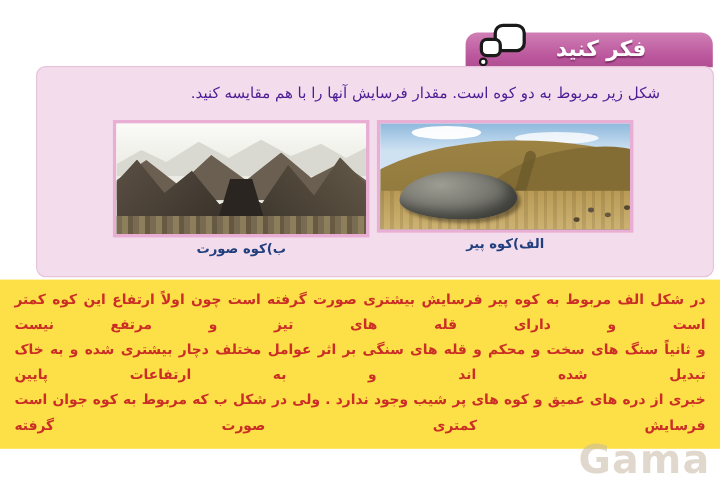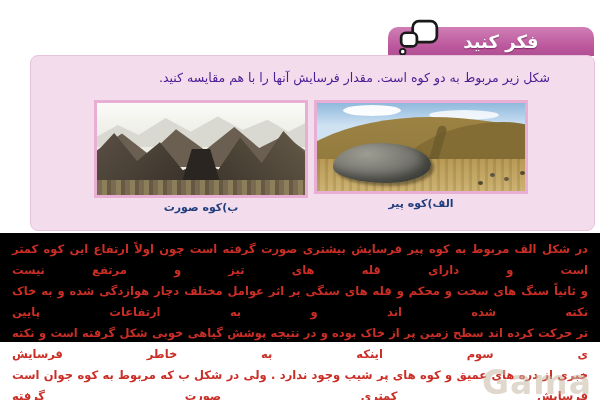--- a/index.html
+++ b/index.html
@@ -70,22 +70,22 @@
   .om-fg-texture { position:absolute; left:0; bottom:0; width:100%; height:32px; opacity:.5;
     background:repeating-linear-gradient(90deg,rgba(60,45,15,.25) 0 3px,transparent 3px 8px); }
   .om-stones { position:absolute; right:30px; bottom:14px; width:5px; height:4px; background:#5e5344;
     border-radius:50%; box-shadow:14px 4px 0 #66593f, 30px -2px 0 #54482f, 44px 6px 0 #66593f, -12px 8px 0 #54482f; }
   .om-boulder { position:absolute; left:16px; bottom:8px; width:98px; height:40px;
     background:radial-gradient(ellipse at 35% 28%,#9d9d93 0%,#71716a 55%,#565650 100%);
     border-radius:48% 52% 45% 55% / 60% 55% 45% 40%;
     box-shadow:3px 3px 3px rgba(55,45,25,.5), inset -8px -6px 10px rgba(0,0,0,.38); }
   
   .answer-panel {
-    position:absolute; left:0; top:233px; width:600px; height:109px;
-    background:#000000; padding:6px 12px 0 12px;
+    position:absolute; left:0; top:233px; width:600px; height:141px;
+    background:#fde047; padding:6px 12px 0 12px;
   }
   .ans-line {
     direction:rtl; text-align:justify; text-align-last:justify;
     color:#ca2e26; font-size:11.5px; font-weight:bold; line-height:21px;
     white-space:nowrap-disabled;
   }
   
   .watermark {
     position:absolute; right:8px; bottom:-2px; font-size:33px; font-weight:bold;
     color:#c7b9a4; opacity:.55; letter-spacing:1px;
@@ -135,21 +135,20 @@
           <div class="om-stones"></div>
           <div class="om-boulder"></div>
         </div>
       </div>
       <div class="caption">الف)کوه پیر</div>
     </div>
   </div>
 
   <div class="answer-panel">
     <div class="ans-line">در شکل الف مربوط به کوه پیر فرسایش بیشتری صورت گرفته است چون اولاً ارتفاع این کوه کمتر است و دارای قله های تیز و مرتفع نیست</div>
-    <div class="ans-line">و ثانیاً سنگ های سخت و محکم و قله های سنگی بر اثر عوامل مختلف دچار هوازدگی شده و به خاک نکته شده اند و به ارتفاعات پایین</div>
-    <div class="ans-line">تر حرکت کرده اند سطح زمین پر از خاک بوده و در نتیجه پوشش گیاهی خوبی شکل گرفته است و نکته ی سوم اینکه به خاطر فرسایش</div>
+    <div class="ans-line">و ثانیاً سنگ های سخت و محکم و قله های سنگی بر اثر عوامل مختلف دچار بیشتری شده و به خاک تبدیل شده اند و به ارتفاعات پایین</div>
     <div class="ans-line">خبری از دره های عمیق و کوه های پر شیب وجود ندارد . ولی در شکل ب که مربوط به کوه جوان است فرسایش کمتری صورت گرفته</div>
 
   </div>
 
   <div class="watermark">Gama</div>
 
 </div>
 
 </body></html>

